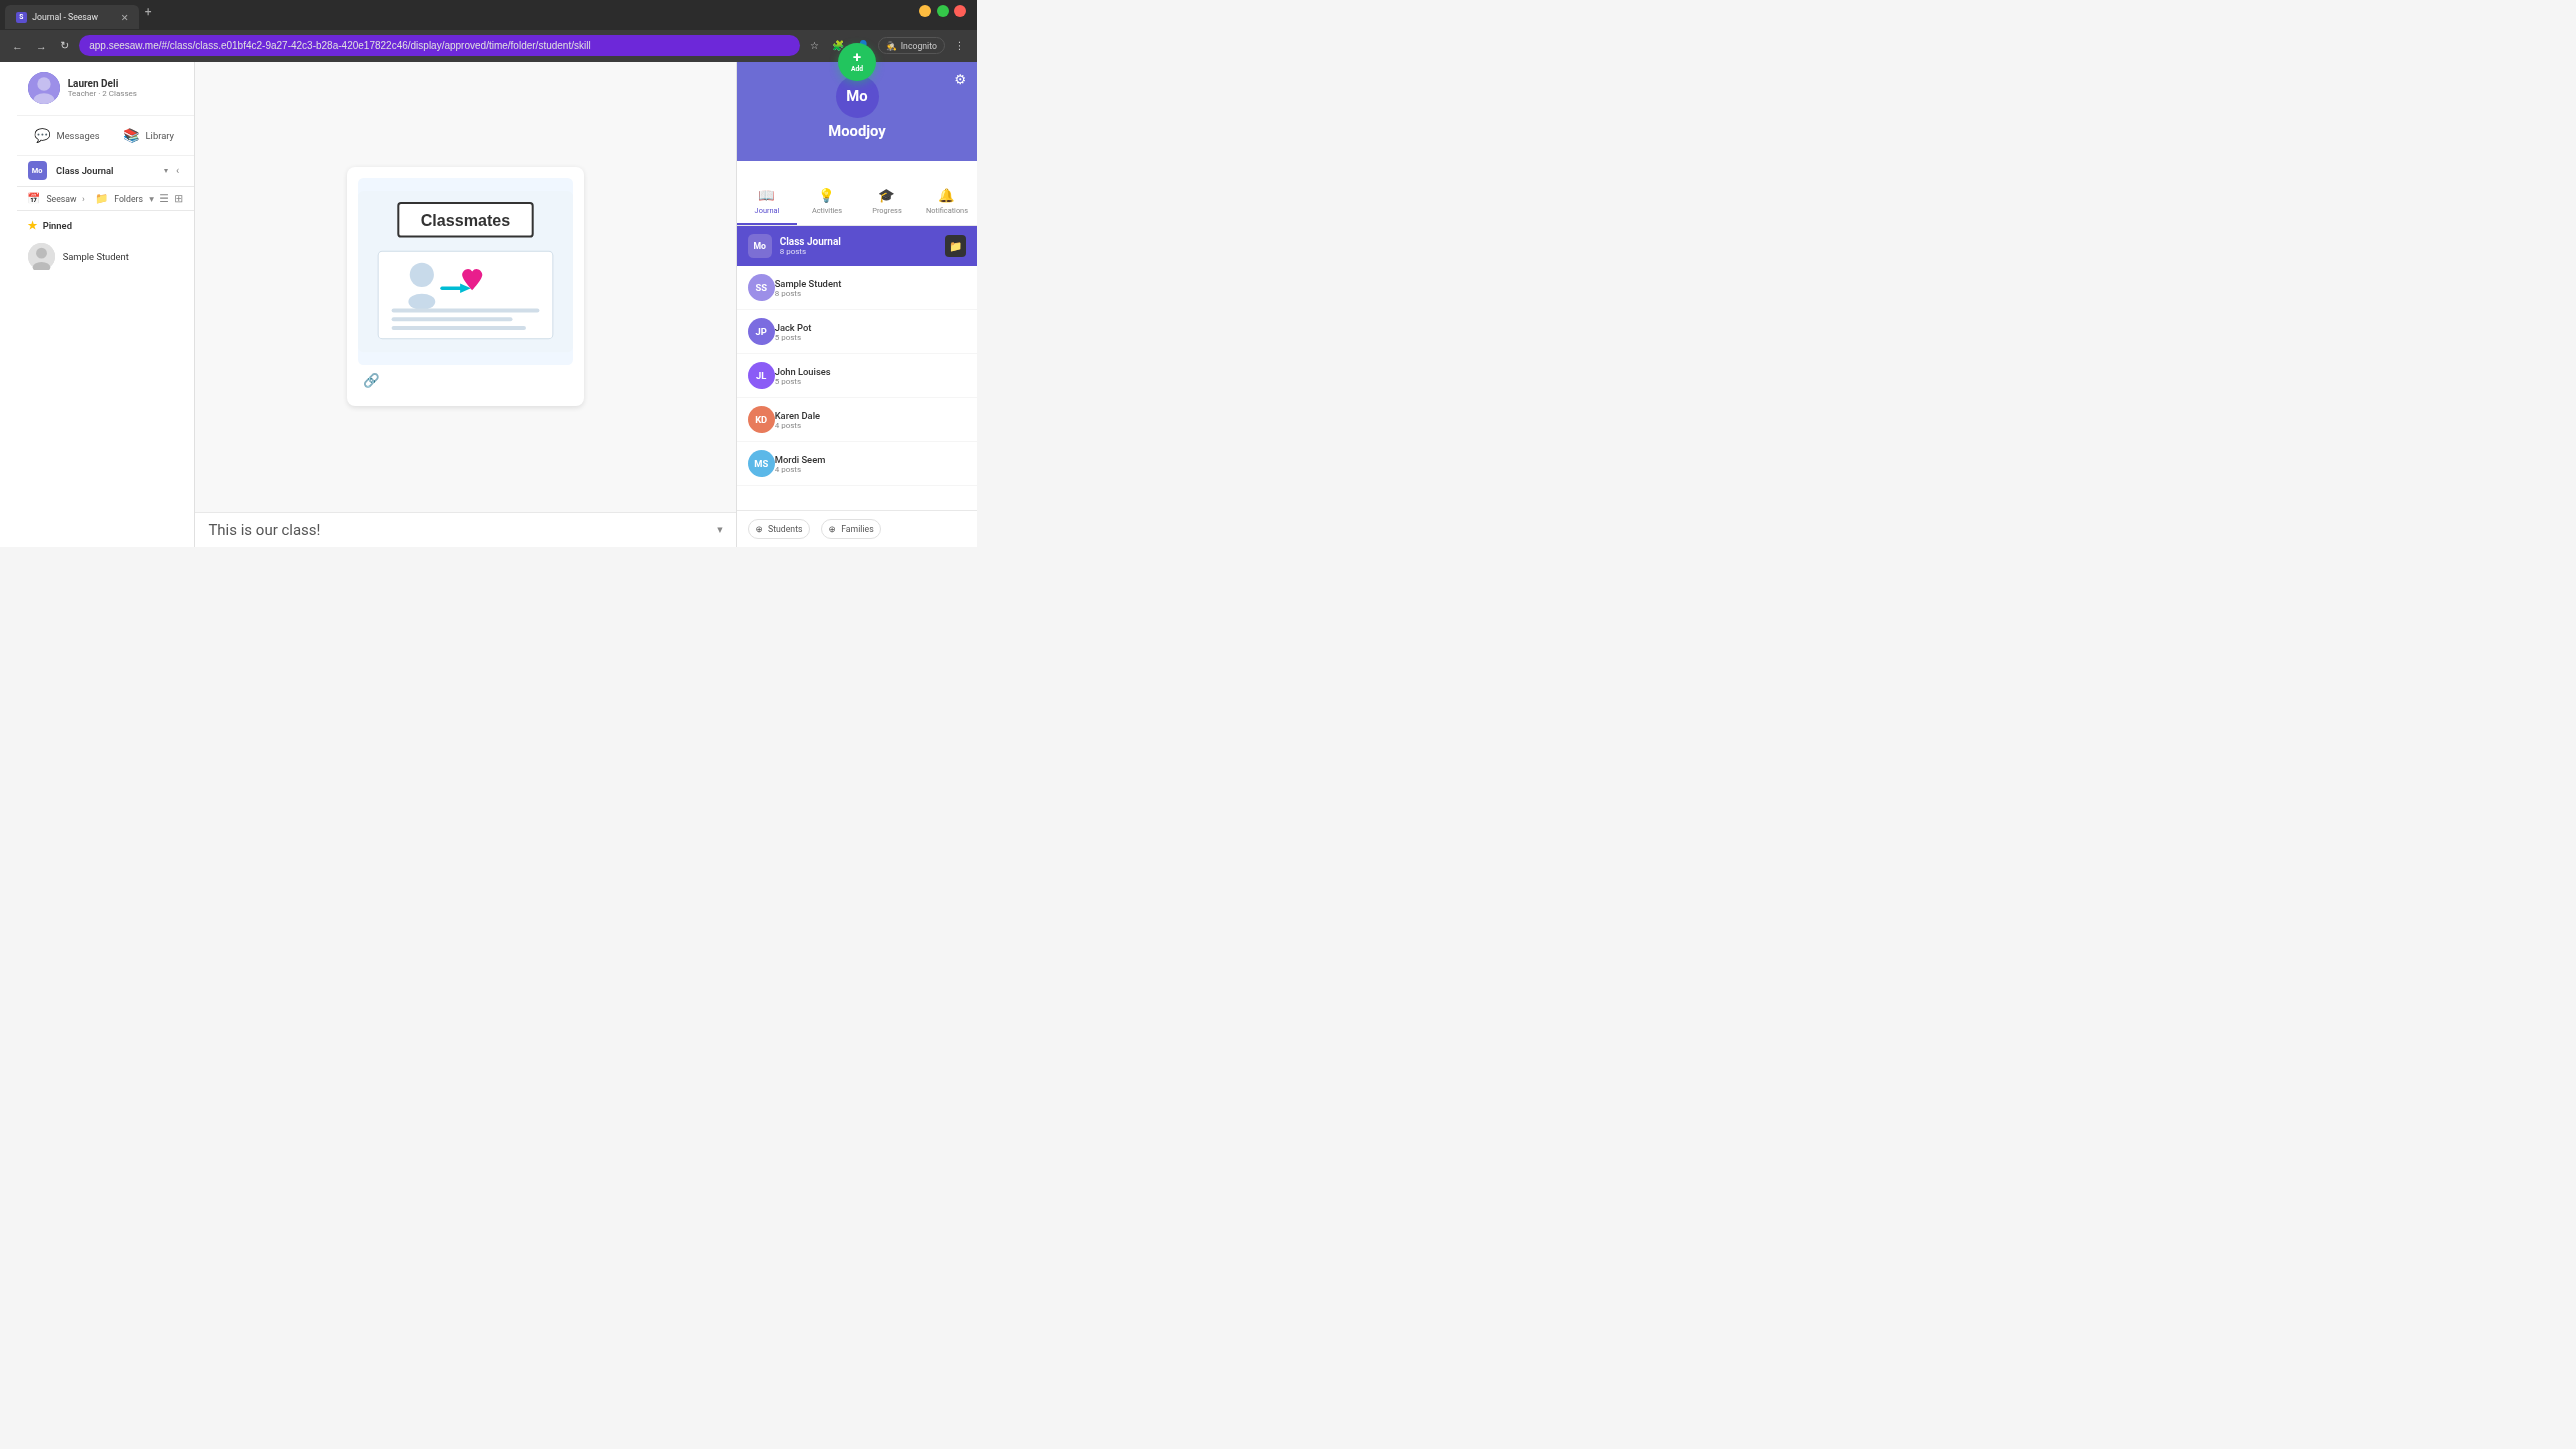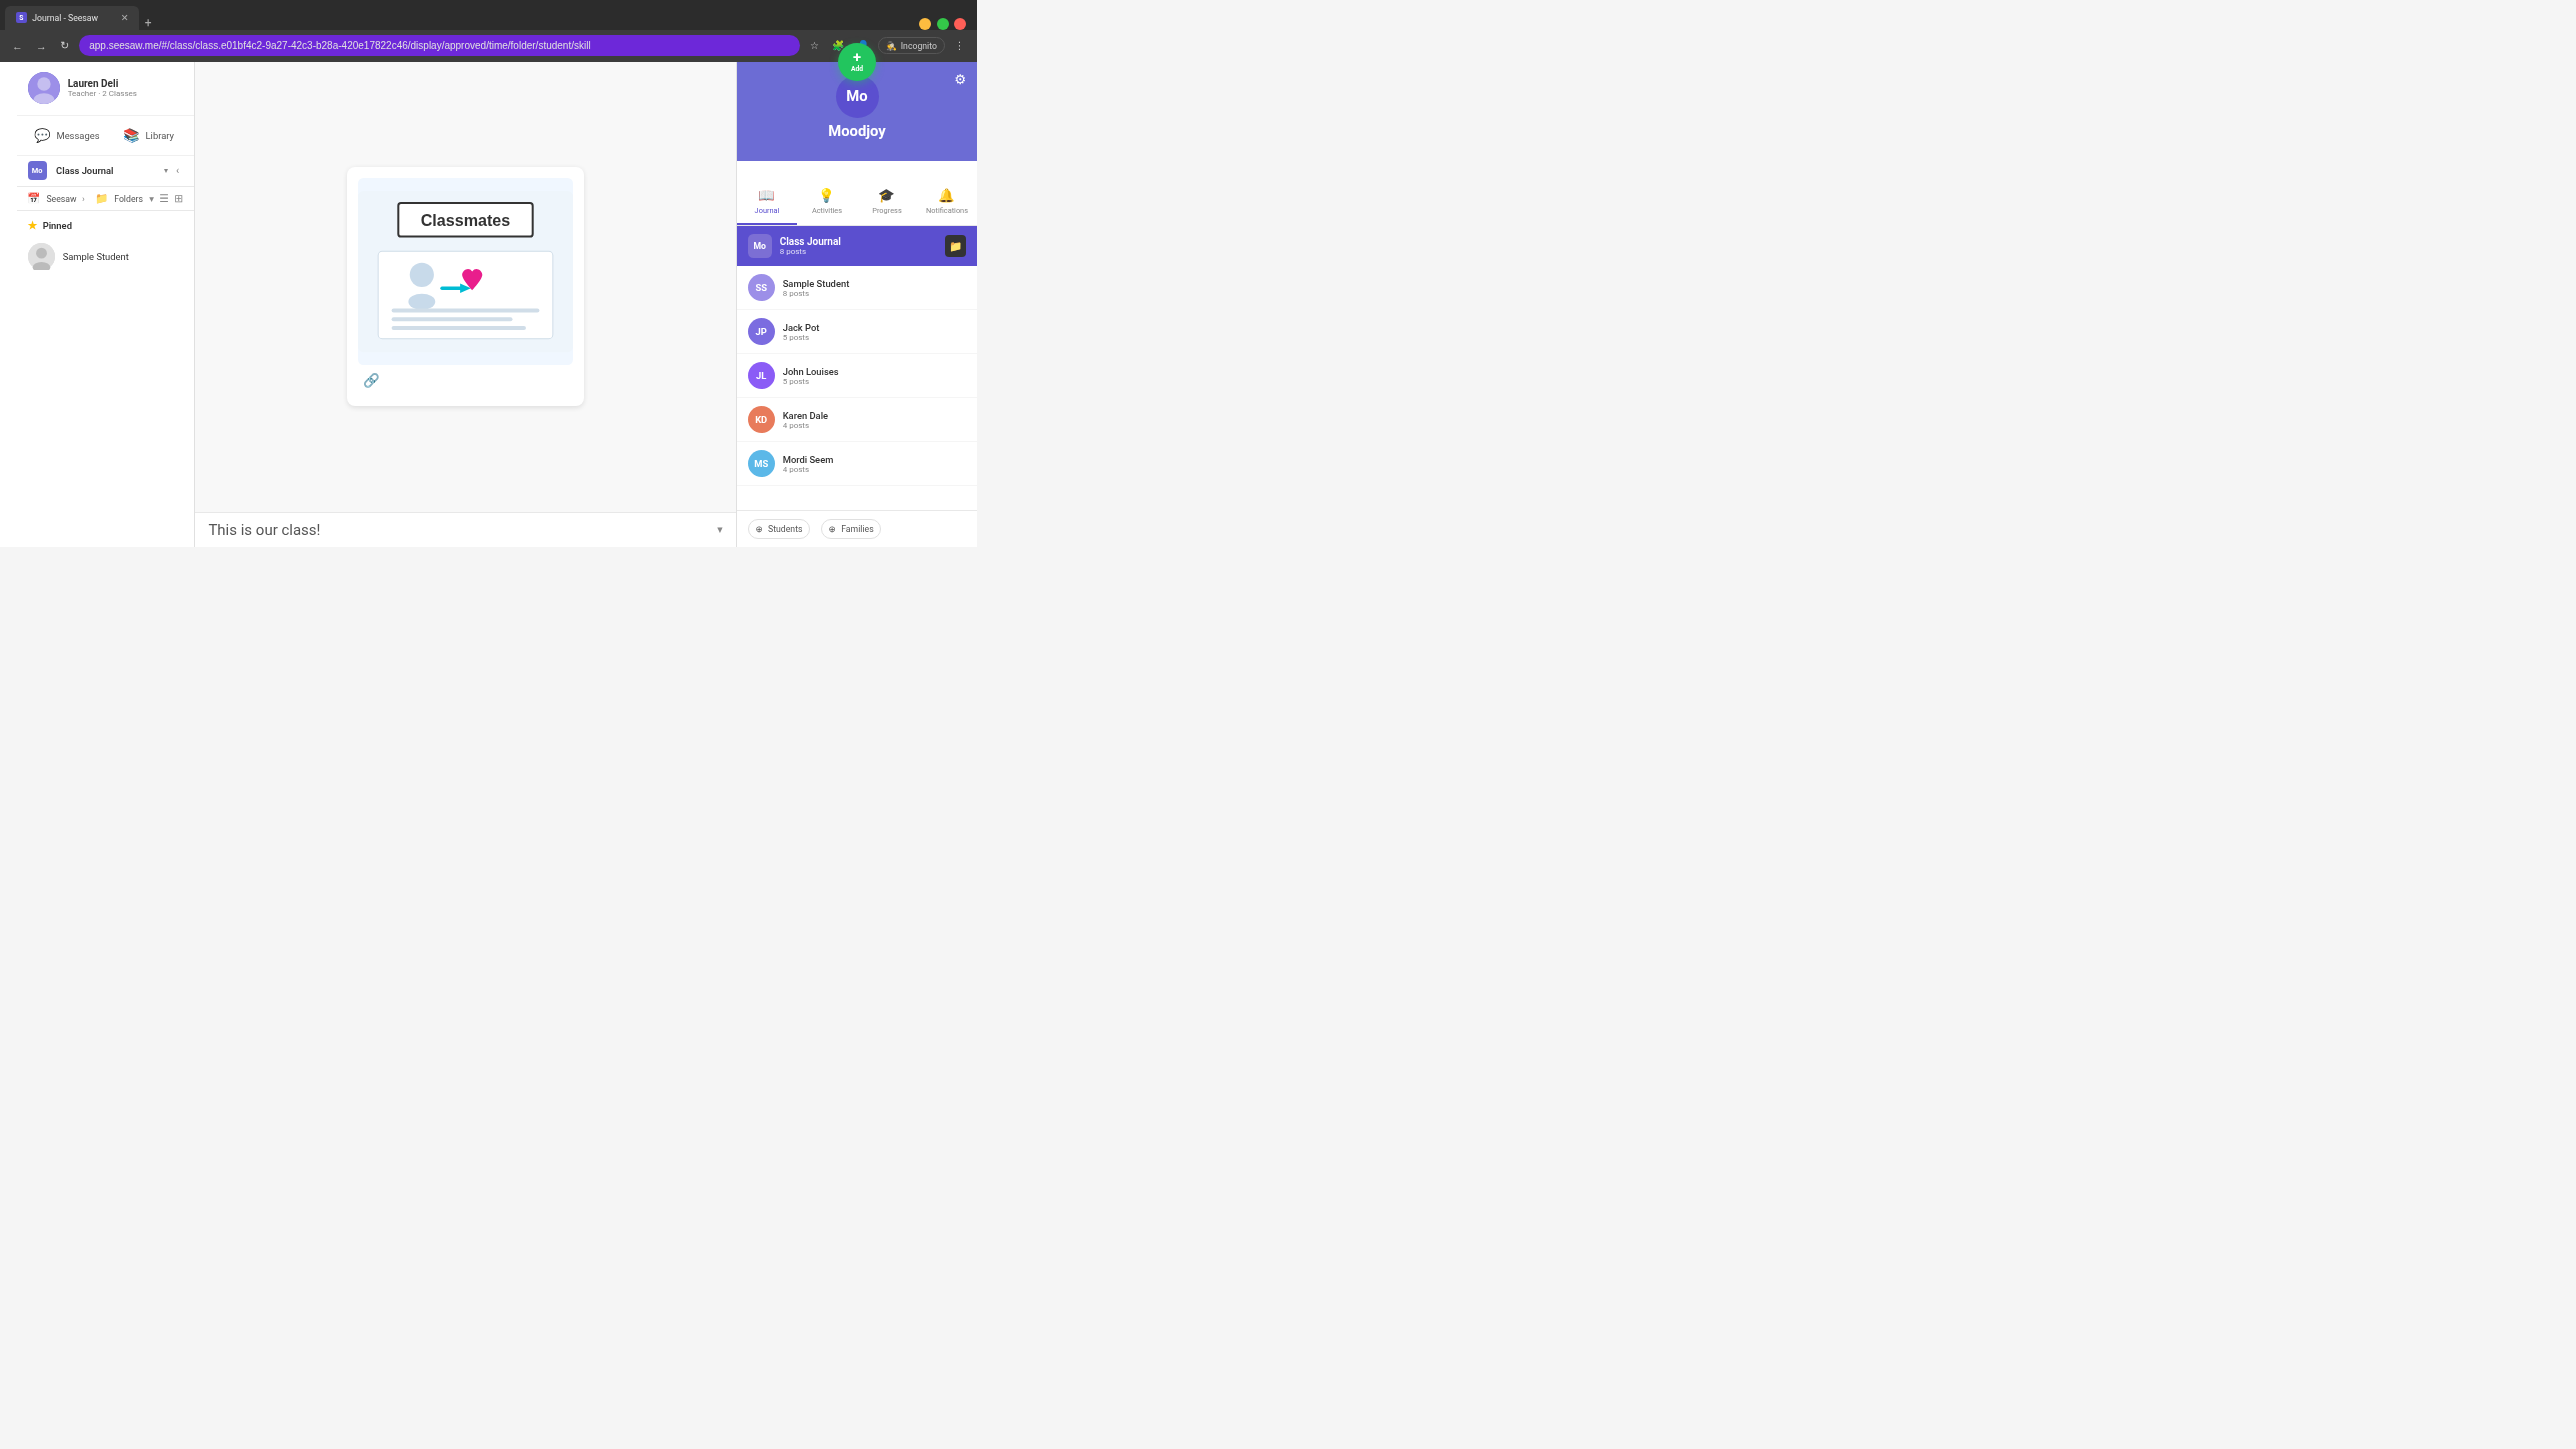--- a/index.html
+++ b/index.html
@@ -1,20 +1,20 @@
 <!DOCTYPE html>
 <html style="font-size:10.7px"><head>
   <meta charset="utf-8">
   <style>
     * { box-sizing: border-box; margin: 0; padding: 0; }
     body { font-family: -apple-system, BlinkMacSystemFont, 'Segoe UI', Roboto, sans-serif; background: #f5f5f5; width: 977px; height: 547px; overflow: hidden; }
 
     
     .browser-chrome { background: #3c3c3c; width: 100%; }
-    .browser-tabs { display: flex; align-items: flex-end; padding: 5.4px 5.4px 0; background: #2c2c2c; height: 29.5px; }
+    .browser-tabs { display: flex; align-items: flex-start; padding: 5.4px 5.4px 0; background: #2c2c2c; height: 29.5px; }
     .browser-tab { display: flex; align-items: center; background: #3c3c3c; border-radius: 5.4px 5.4px 0 0; padding: 5.4px 10.7px; color: #e0e0e0; font-size: 8.7px; gap: 5.4px; height: 24px; min-width: 134px; }
     .browser-tab .favicon { width: 10.7px; height: 10.7px; background: #5b4fcf; border-radius: 2px; display: flex; align-items: center; justify-content: center; color: white; font-size: 6.7px; font-weight: bold; }
     .browser-tab .close-btn { margin-left: auto; color: #aaa; cursor: pointer; font-size: 9.4px; }
     .new-tab-btn { color: #aaa; font-size: 12px; margin-left: 5.4px; cursor: pointer; }
     .window-controls { margin-left: auto; display: flex; gap: 5.4px; padding-right: 5.4px; }
     .win-ctrl { width: 12px; height: 12px; border-radius: 50%; cursor: pointer; display: flex; align-items: center; justify-content: center; color: transparent; font-size: 6.7px; }
     .win-ctrl.minimize { background: #fdbc40; }
     .win-ctrl.maximize { background: #34c749; }
     .win-ctrl.close { background: #ff5f57; }
 
@@ -79,21 +79,21 @@
 
     .class-journal-row { display: flex; align-items: center; padding: 8px 10.7px; background: #5b4fcf; cursor: pointer; }
     .cj-mo { width: 24px; height: 24px; border-radius: 5.4px; background: #7c6fd4; display: flex; align-items: center; justify-content: center; color: white; font-size: 8.7px; font-weight: bold; margin-right: 8px; }
     .cj-info { flex: 1; }
     .cj-title { font-size: 10px; font-weight: 600; color: white; }
     .cj-posts { font-size: 8px; color: rgba(255,255,255,0.8); }
     .cj-folder { width: 21.5px; height: 21.5px; background: #333; border-radius: 4px; display: flex; align-items: center; justify-content: center; color: white; font-size: 10.7px; }
 
     .student-list { flex: 1; overflow-y: auto; }
     .student-row { display: flex; align-items: center; padding: 8px 10.7px; border-bottom: 0.7px solid #f5f5f5; cursor: pointer; }
-    .s-avatar { width: 27px; height: 27px; border-radius: 50%; display: flex; align-items: center; justify-content: center; color: white; font-size: 9.4px; font-weight: bold; margin-right: 8px; flex-shrink: 0; }
+    .s-avatar { width: 27px; height: 27px; border-radius: 50%; display: flex; align-items: center; justify-content: center; color: white; font-size: 9.4px; font-weight: bold; flex-shrink: 0; }
     .s-name { font-size: 9.4px; font-weight: 500; color: #333; }
     .s-posts { font-size: 8px; color: #888; }
 
     .bottom-actions { display: flex; padding: 8px 10.7px; gap: 10.7px; border-top: 0.7px solid #e8e8e8; }
     .action-btn { display: flex; align-items: center; gap: 5.4px; color: #555; font-size: 8.7px; cursor: pointer; padding: 4px 6.7px; border-radius: 13.4px; border: 0.7px solid #e0e0e0; }
 
     
     .illustration-svg { width: 100%; height: 100%; }
 
     

